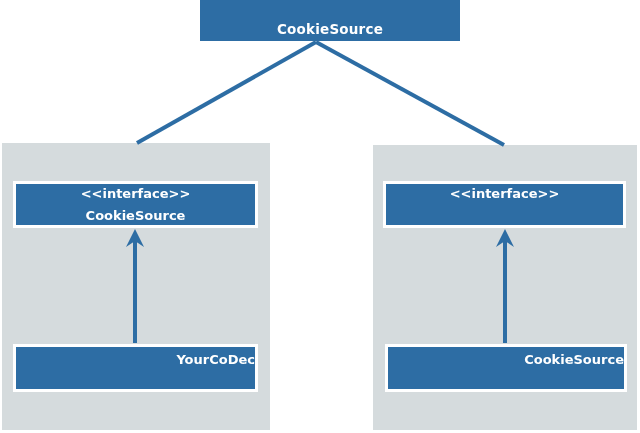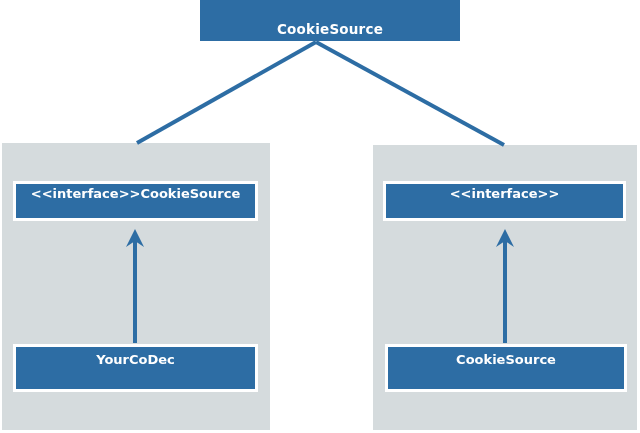--- a/index.html
+++ b/index.html
@@ -38,30 +38,31 @@
     left: 200px; top: 0; width: 260px; height: 41px;
     padding-top: 21px;
     font-size: 13.5px;
     letter-spacing: 0.2px;
   }
   .bordered {
     border: 3px solid #ffffff;
   }
   .iface-box {
     display: flex;
-    flex-direction: row;
-    justify-content: center;
+    flex-direction: column;
+    justify-content: space-between;
     line-height: 19px;
-    top: 181px; height: 40px;
+    top: 181px; height: 47px;
   }
   .iface-left  { left: 13px;  width: 245px; }
   .iface-right { left: 383px; width: 243px; }
   .impl-box {
     top: 344px; height: 48px;
     padding-top: 5px;
+    text-align: right;
   }
   .impl-left  { left: 13px;  width: 245px; }
   .impl-right { left: 385px; width: 242px; }
 
   svg.wires {
     position: absolute;
     left: 0; top: 0;
     width: 640px; height: 433px;
     z-index: 3;
     pointer-events: none;

